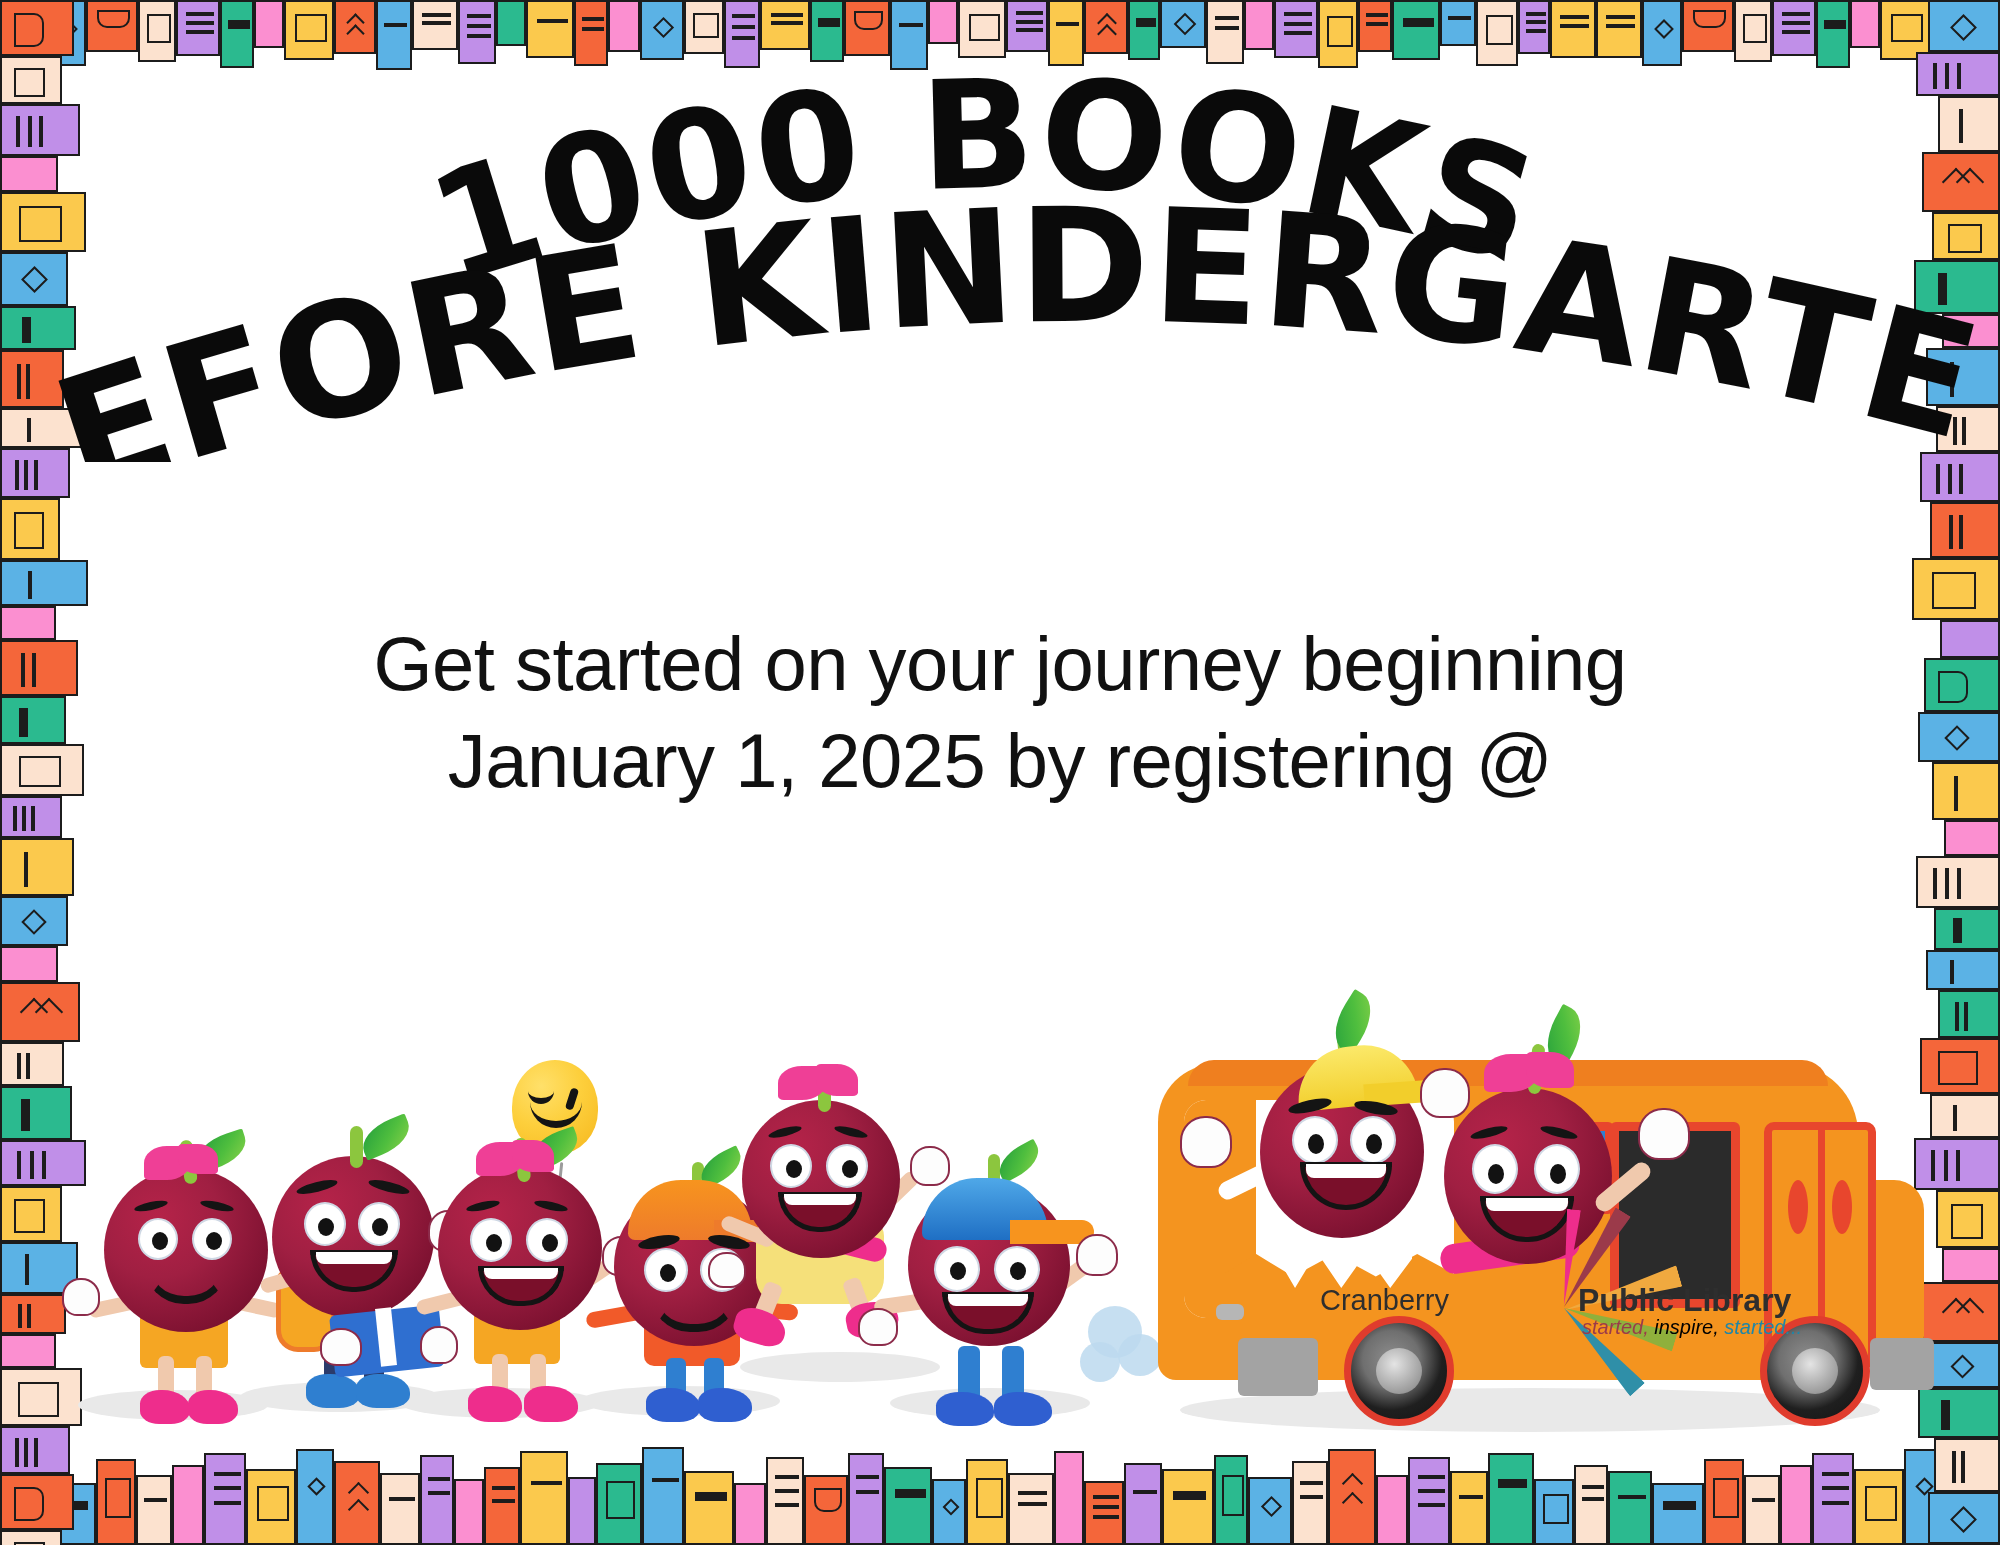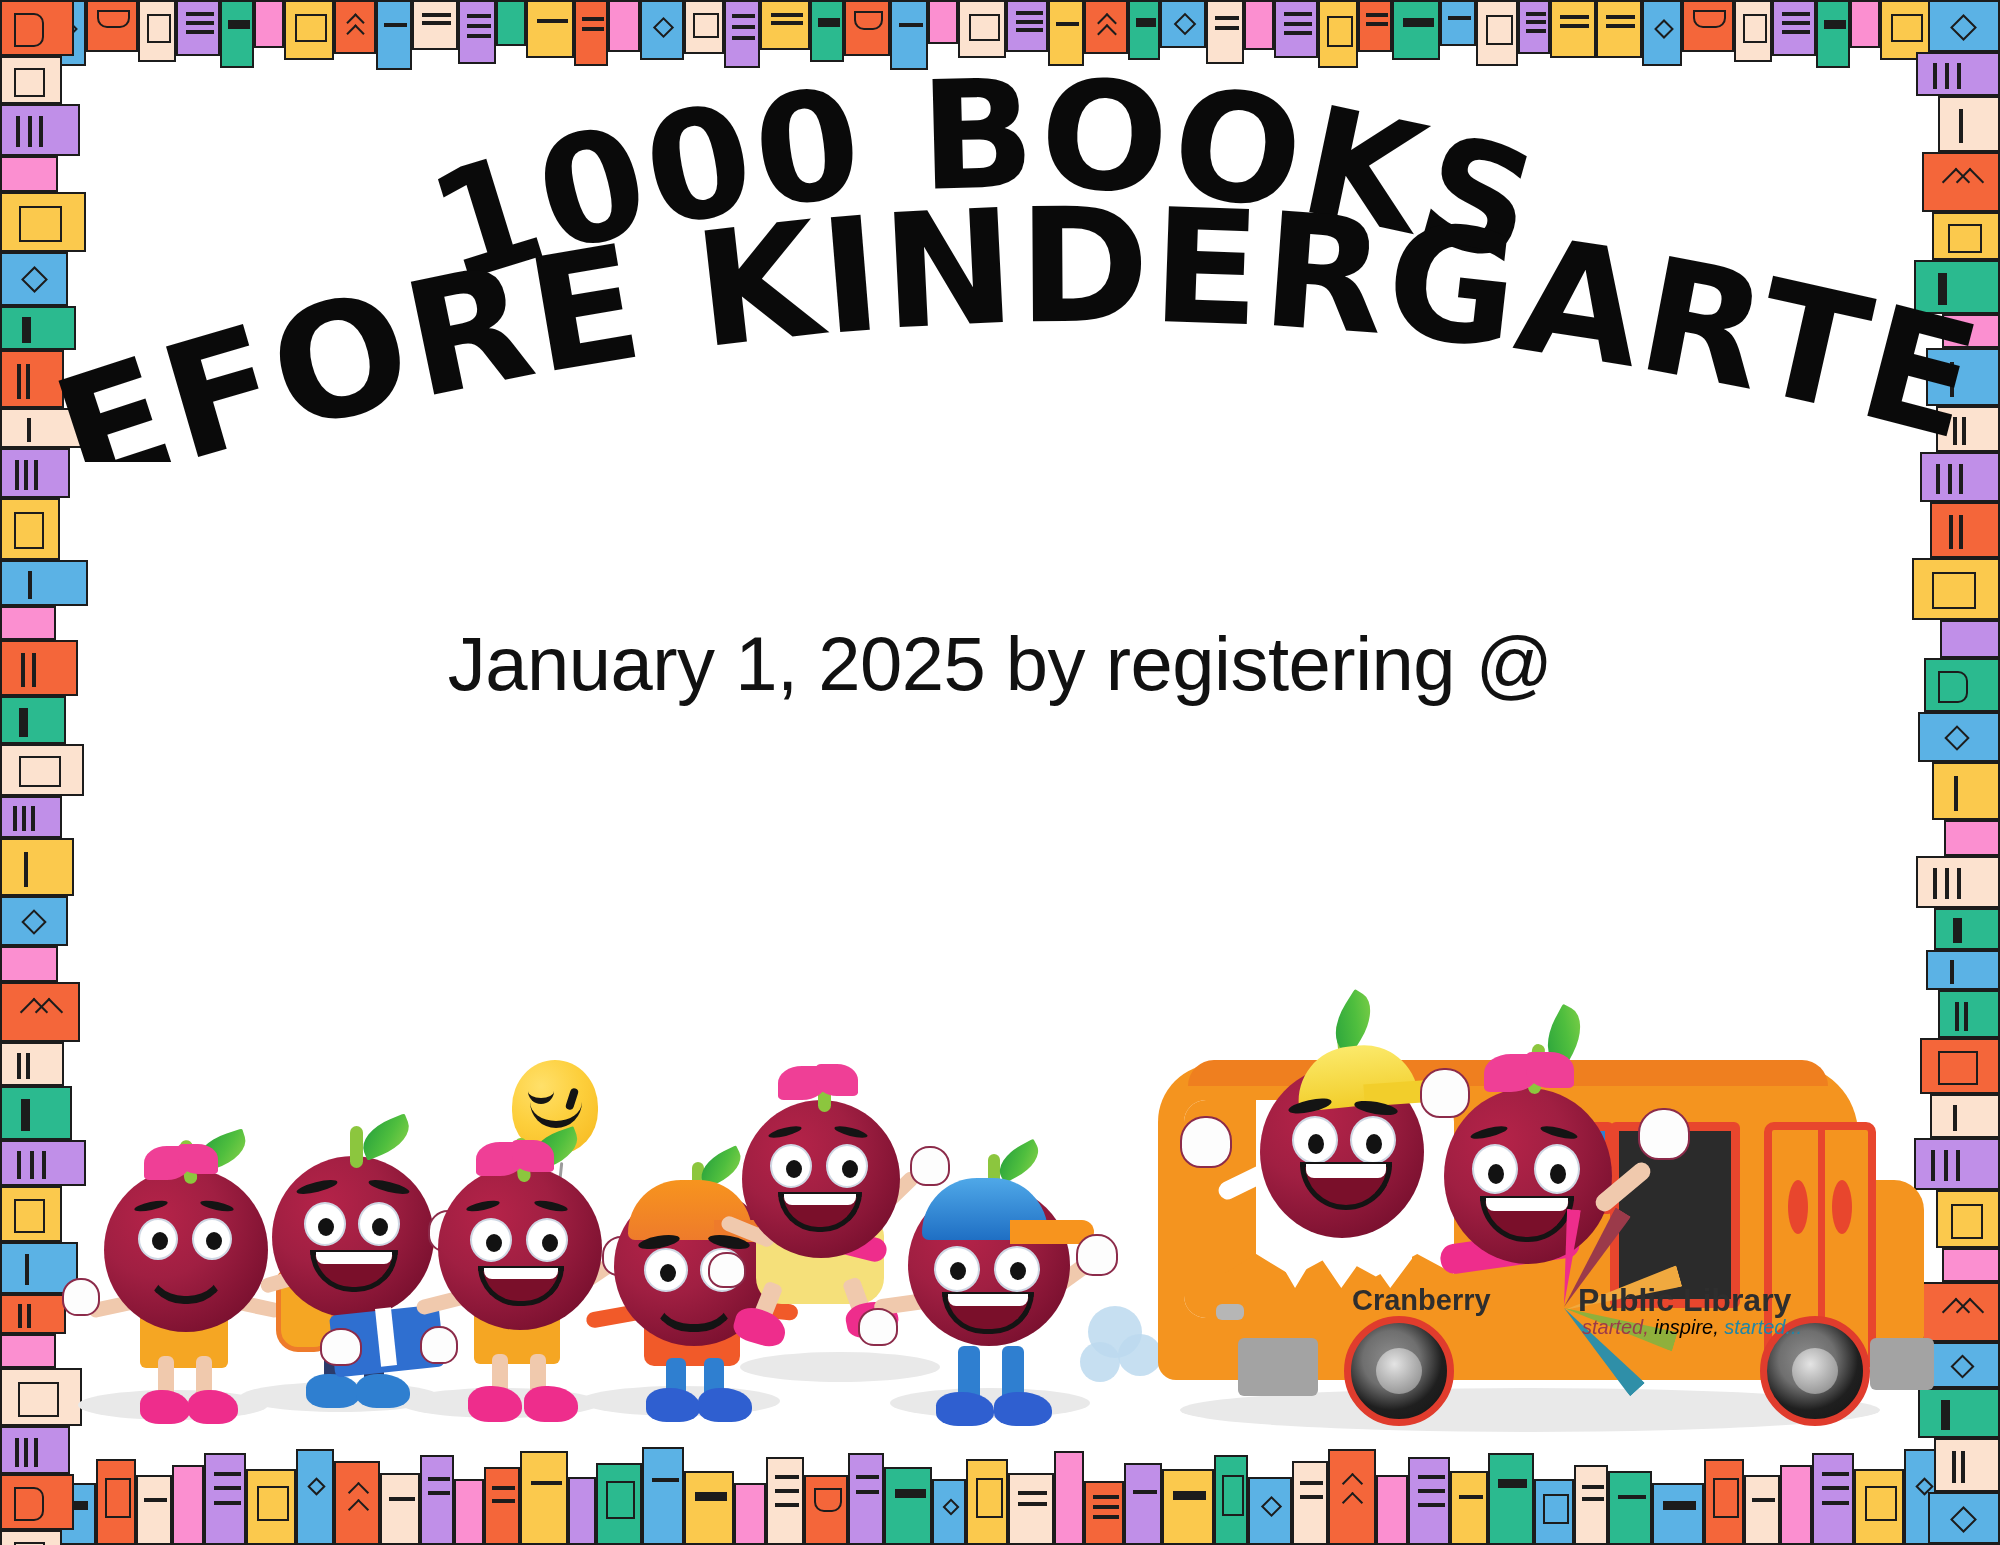--- a/index.html
+++ b/index.html
@@ -173,21 +173,21 @@
     background:radial-gradient(circle at 40% 35%, #e4e4e4, #9d9d9d 70%, #7a7a7a);
   }
   .bus .bumper { position:absolute; background:#a3a3a3; border-radius:6px; }
   .bus .mirror { position:absolute; background:#b6b6b6; border-radius:6px; }
   .bus .stripe { position:absolute; background:#ef7f1f; }
 
   .logo-block { position:absolute; }
   .logo-cranberry {
     position:absolute;
     font-family:"Liberation Sans", sans-serif;
-    font-weight:bold; font-size:29px; color:#2e2e2e; white-space:nowrap;margin-left:32px;
+    font-weight:normal; font-size:29px; color:#2e2e2e; white-space:nowrap;
   }
   .logo-public {
     position:absolute;
     font-family:"Liberation Sans", sans-serif;
     font-weight:bold; font-size:32px; color:#2e2e2e; white-space:nowrap;
   }
   .logo-tag {
     position:absolute;
     font-family:"Liberation Sans", sans-serif;
     font-style:italic; font-size:20px; white-space:nowrap;
@@ -752,20 +752,21 @@
       <text class="arc-text arc-1">
         <textPath href="#arcA" startOffset="50%" text-anchor="middle">1000 BOOKS</textPath>
       </text>
       <text class="arc-text arc-2">
         <textPath href="#arcB" startOffset="50%" text-anchor="middle">BEFORE KINDERGARTEN</textPath>
       </text>
     </svg>
   </div>
 
   <div class="body-copy">
+    <span class="ln">Get started on your journey beginning</span>
     <span class="ln">January 1, 2025 by registering @</span>
   </div>
 
   <div class="scene">
 
     <div class="shadow-ell" style="left:78px;  top:400px; width:190px; height:30px;"></div>
     <div class="shadow-ell" style="left:240px; top:392px; width:200px; height:30px;"></div>
     <div class="shadow-ell" style="left:400px; top:398px; width:200px; height:30px;"></div>
     <div class="shadow-ell" style="left:580px; top:396px; width:200px; height:30px;"></div>
     <div class="shadow-ell" style="left:740px; top:362px; width:200px; height:30px;"></div>

